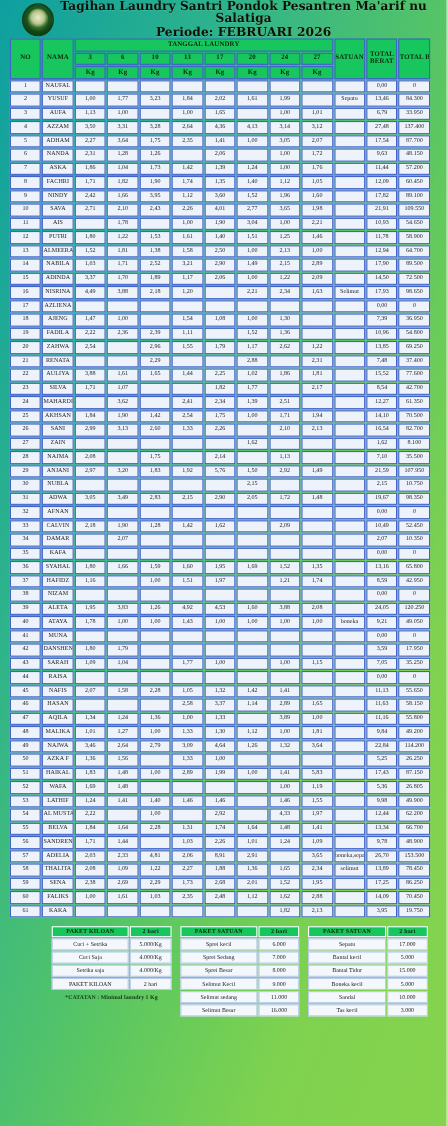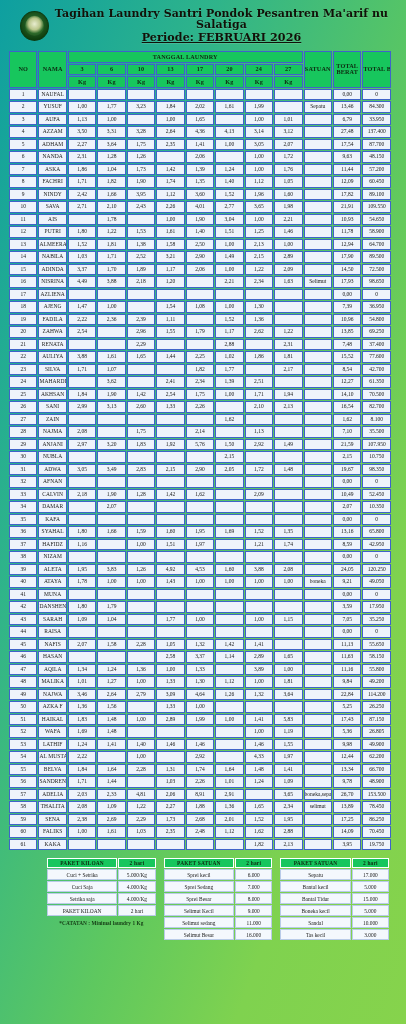--- a/index.html
+++ b/index.html
@@ -10,21 +10,21 @@
   }
   body {
     background: linear-gradient(110deg, #0e9fa0 0%, #2fb48a 28%, #5ec85f 58%, #7fd24f 78%, #86d34c 100%);
     position: relative;
   }
 
   
   #header {
     display: flex; align-items: center;
     padding: 3px 6px 2px 20px;
-    height: 50px;
+    height: 34px;
   }
   #logo {
     width: 29px; height: 30px; flex: 0 0 29px;
     border-radius: 50%;
     background: radial-gradient(circle at 50% 42%, #cfd8a8 0%, #9fae6a 26%, #1f5b24 40%, #11400f 72%, #0b2f0a 100%);
     border: 1.2px solid #0d3a10;
     position: relative;
   }
   #logo::after{
     content:""; position:absolute; inset:4px;
@@ -34,21 +34,21 @@
   #titleblock { flex: 1; text-align: center; padding-right: 6px; }
   .ttl {
     font-family: "DejaVu Serif", serif;
     font-weight: bold;
     color: #111108;
     letter-spacing: .1px;
     line-height: 1.04;
     text-shadow: 0 1px 0 rgba(255,255,255,.12);
   }
   #title1 { font-size: 11.3px; transform: scaleX(.97); }
-  #title2 { font-size: 11.1px; margin-top: 1px; text-decoration: underline; }
+  #title2 { font-size: 11.1px; margin-top: 1px; }
 
   
   #tablewrap { padding: 0 14px 0 8px; }
   table.grid {
     width: 100%;
     border-collapse: separate;
     border-spacing: 1px;
     table-layout: fixed;
   }
   table.grid th, table.grid td {

